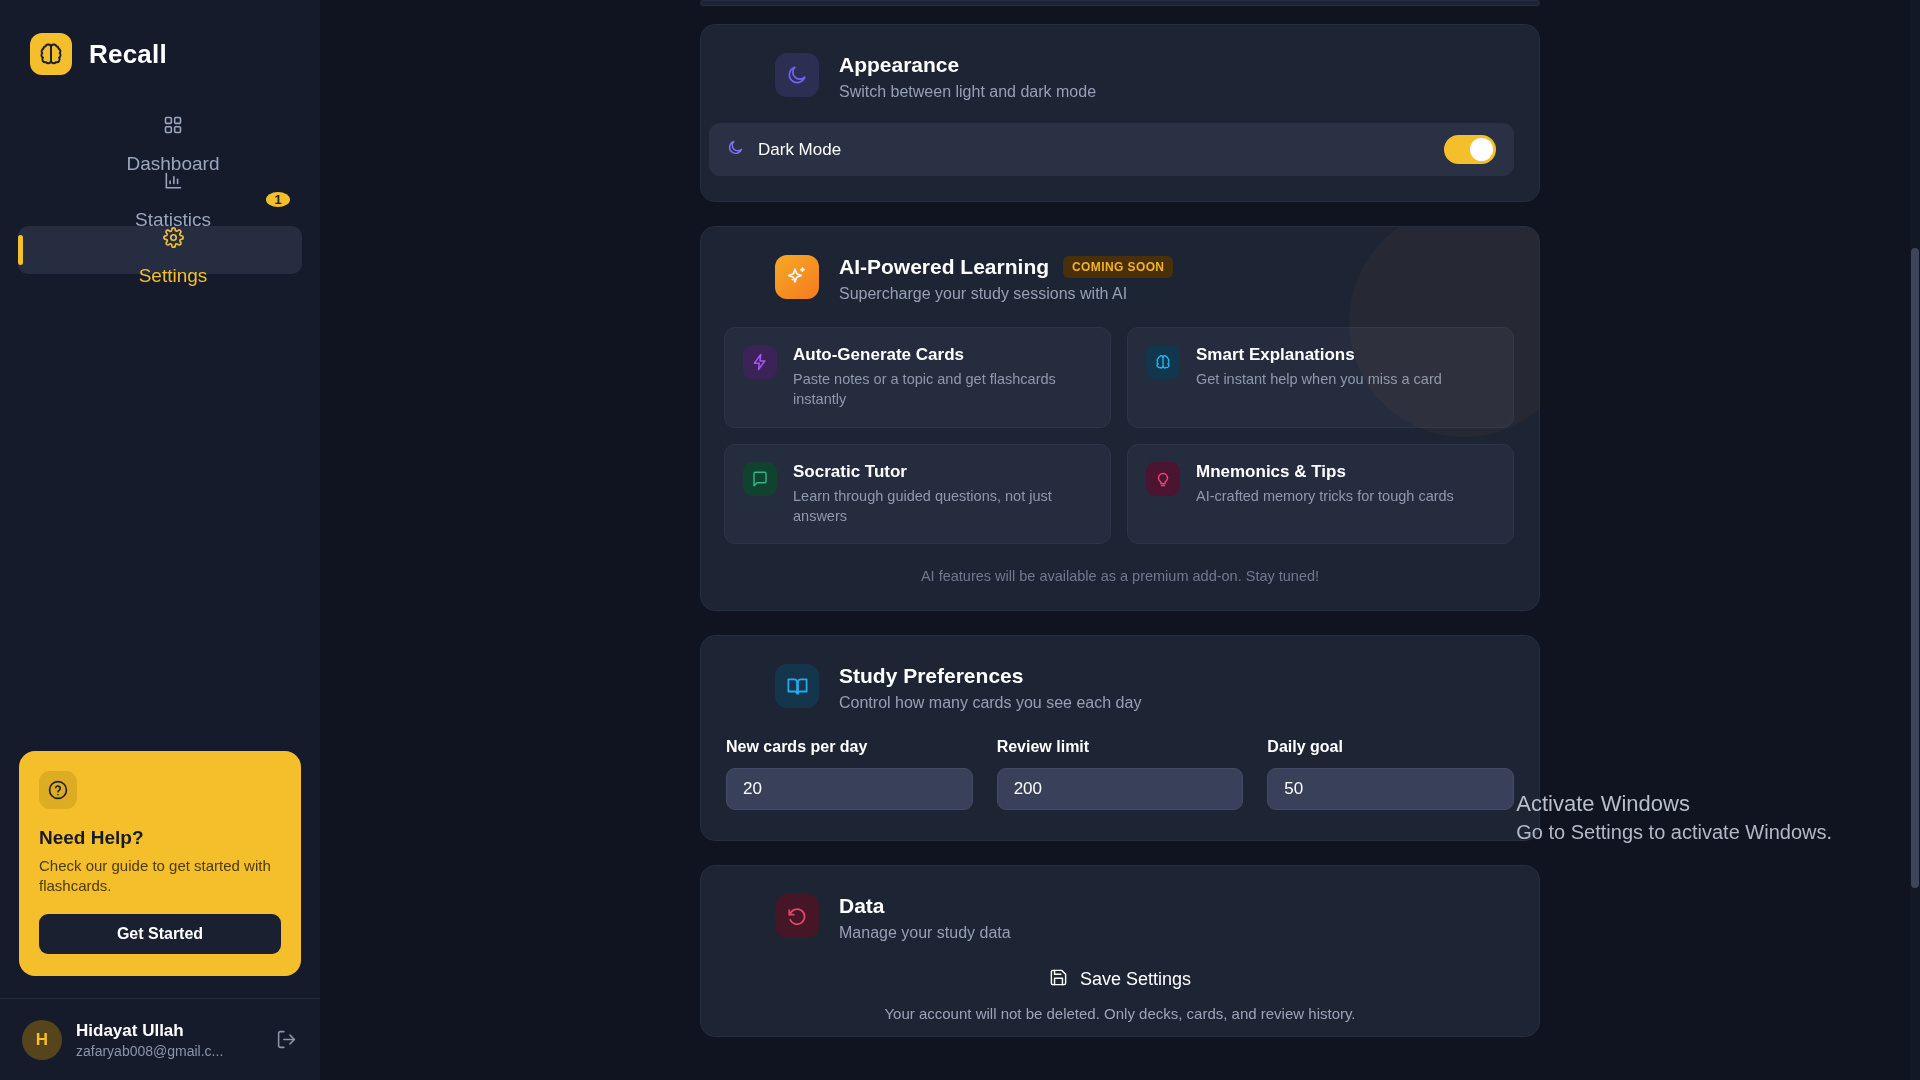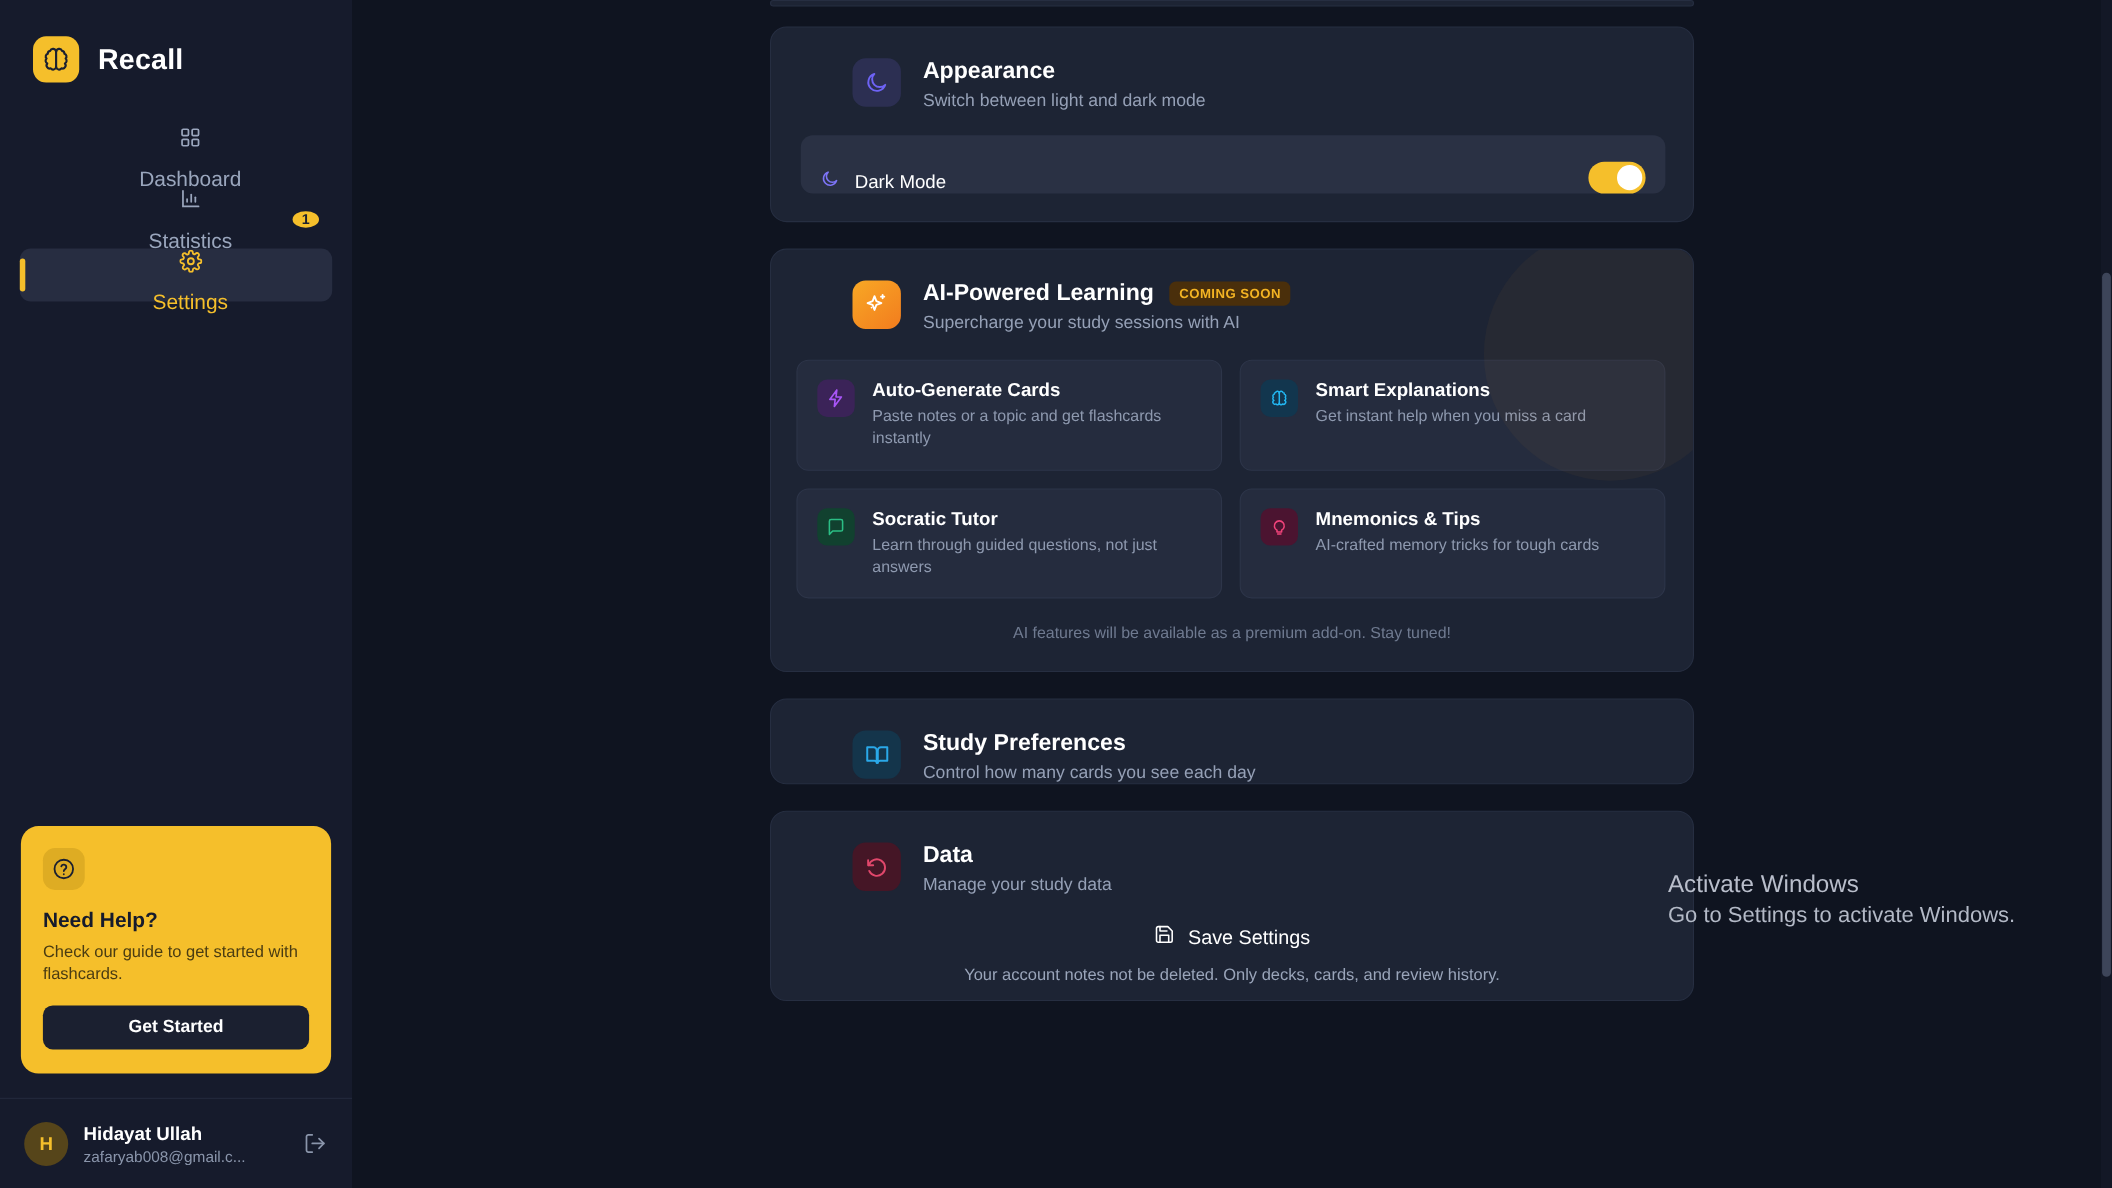--- a/index.html
+++ b/index.html
@@ -89,22 +89,22 @@
     display: flex; align-items: center; justify-content: center;
   }
   .card-title-row { display: flex; align-items: center; gap: 14px; }
   .card-title { color: #ffffff; font-size: 21px; font-weight: bold; }
   .card-sub { color: #95a0b6; font-size: 16px; margin-top: 6px; }
   .badge {
     background: #4a2f0b; color: #f3b323; font-size: 12px; font-weight: bold;
     letter-spacing: .4px; padding: 4px 9px; border-radius: 6px;
   }
   .toggle-row {
-    margin: 22px 25px 25px 27px; background: #2a3144; border-radius: 11px;
-    height: 53px; display: flex; align-items: flex-end; padding: 0 18px;
+    margin: 22px 25px 25px 8px; background: #2a3144; border-radius: 11px;
+    height: 53px; display: flex; align-items: center; padding: 0 18px;
   }
   .toggle-label { color: #ffffff; font-size: 17px; font-weight: 500; margin-left: 14px; }
   .toggle {
     margin-left: auto; width: 52px; height: 29px; border-radius: 15px; background: #f5bf2b;
     position: relative; cursor: pointer;
   }
   .toggle .knob {
     position: absolute; top: 3px; right: 3px; width: 23px; height: 23px;
     border-radius: 50%; background: #ffffff;
   }
@@ -350,20 +350,34 @@
             <svg width="23" height="23" viewBox="0 0 24 24" fill="none" stroke="#2aa8e8" stroke-width="1.9" stroke-linecap="round" stroke-linejoin="round">
               <path d="M2.5 4.5h6a3 3 0 0 1 3 3v12a2.3 2.3 0 0 0-2.3-2.3H2.5z"></path>
               <path d="M21.5 4.5h-6a3 3 0 0 0-3 3v12a2.3 2.3 0 0 1 2.3-2.3h6.7z"></path>
             </svg>
           </div>
           <div>
             <div class="card-title">Study Preferences</div>
             <div class="card-sub">Control how many cards you see each day</div>
           </div>
         </div>
+        <div class="pref-grid">
+          <div>
+            <div class="pref-label">New cards per day</div>
+            <input class="pref-input" value="20" style="">
+          </div>
+          <div>
+            <div class="pref-label">Review limit</div>
+            <input class="pref-input" value="200" style="">
+          </div>
+          <div>
+            <div class="pref-label">Daily goal</div>
+            <input class="pref-input" value="50" style="">
+          </div>
+        </div>
       </section>
 
       <section class="card">
         <div class="card-head">
           <div class="card-icon" style="background:#451626;">
             <svg width="22" height="22" viewBox="0 0 24 24" fill="none" stroke="#e0476b" stroke-width="1.9" stroke-linecap="round" stroke-linejoin="round">
               <path d="M3.5 5.5v5h5"></path>
                 <path d="M4.2 10.5a8.2 8.2 0 1 1 .4 5.6"></path>
             </svg>
           </div>
@@ -375,21 +389,21 @@
         <div class="save-row">
           <span>
             <svg width="19" height="19" viewBox="0 0 24 24" fill="none" stroke="#ffffff" stroke-width="1.8" stroke-linecap="round" stroke-linejoin="round">
               <path d="M19 21H5a2 2 0 0 1-2-2V5a2 2 0 0 1 2-2h11l5 5v11a2 2 0 0 1-2 2z"></path>
               <path d="M17 21v-8H7v8"></path>
                 <path d="M7 3v5h8"></path>
             </svg>
           </span>
           <span class="save-label">Save Settings</span>
         </div>
-        <div class="data-note">Your account notes not be deleted. Only decks, cards, and review history.</div>
+        <div class="data-note">Your account will not be deleted. Only decks, cards, and review history.</div>
       </section>
 
     </div>
 
     <div class="watermark">
       <div class="wm1">Activate Windows</div>
       <div class="wm2">Go to Settings to activate Windows.</div>
     </div>
 
     <div class="scrollbar">

